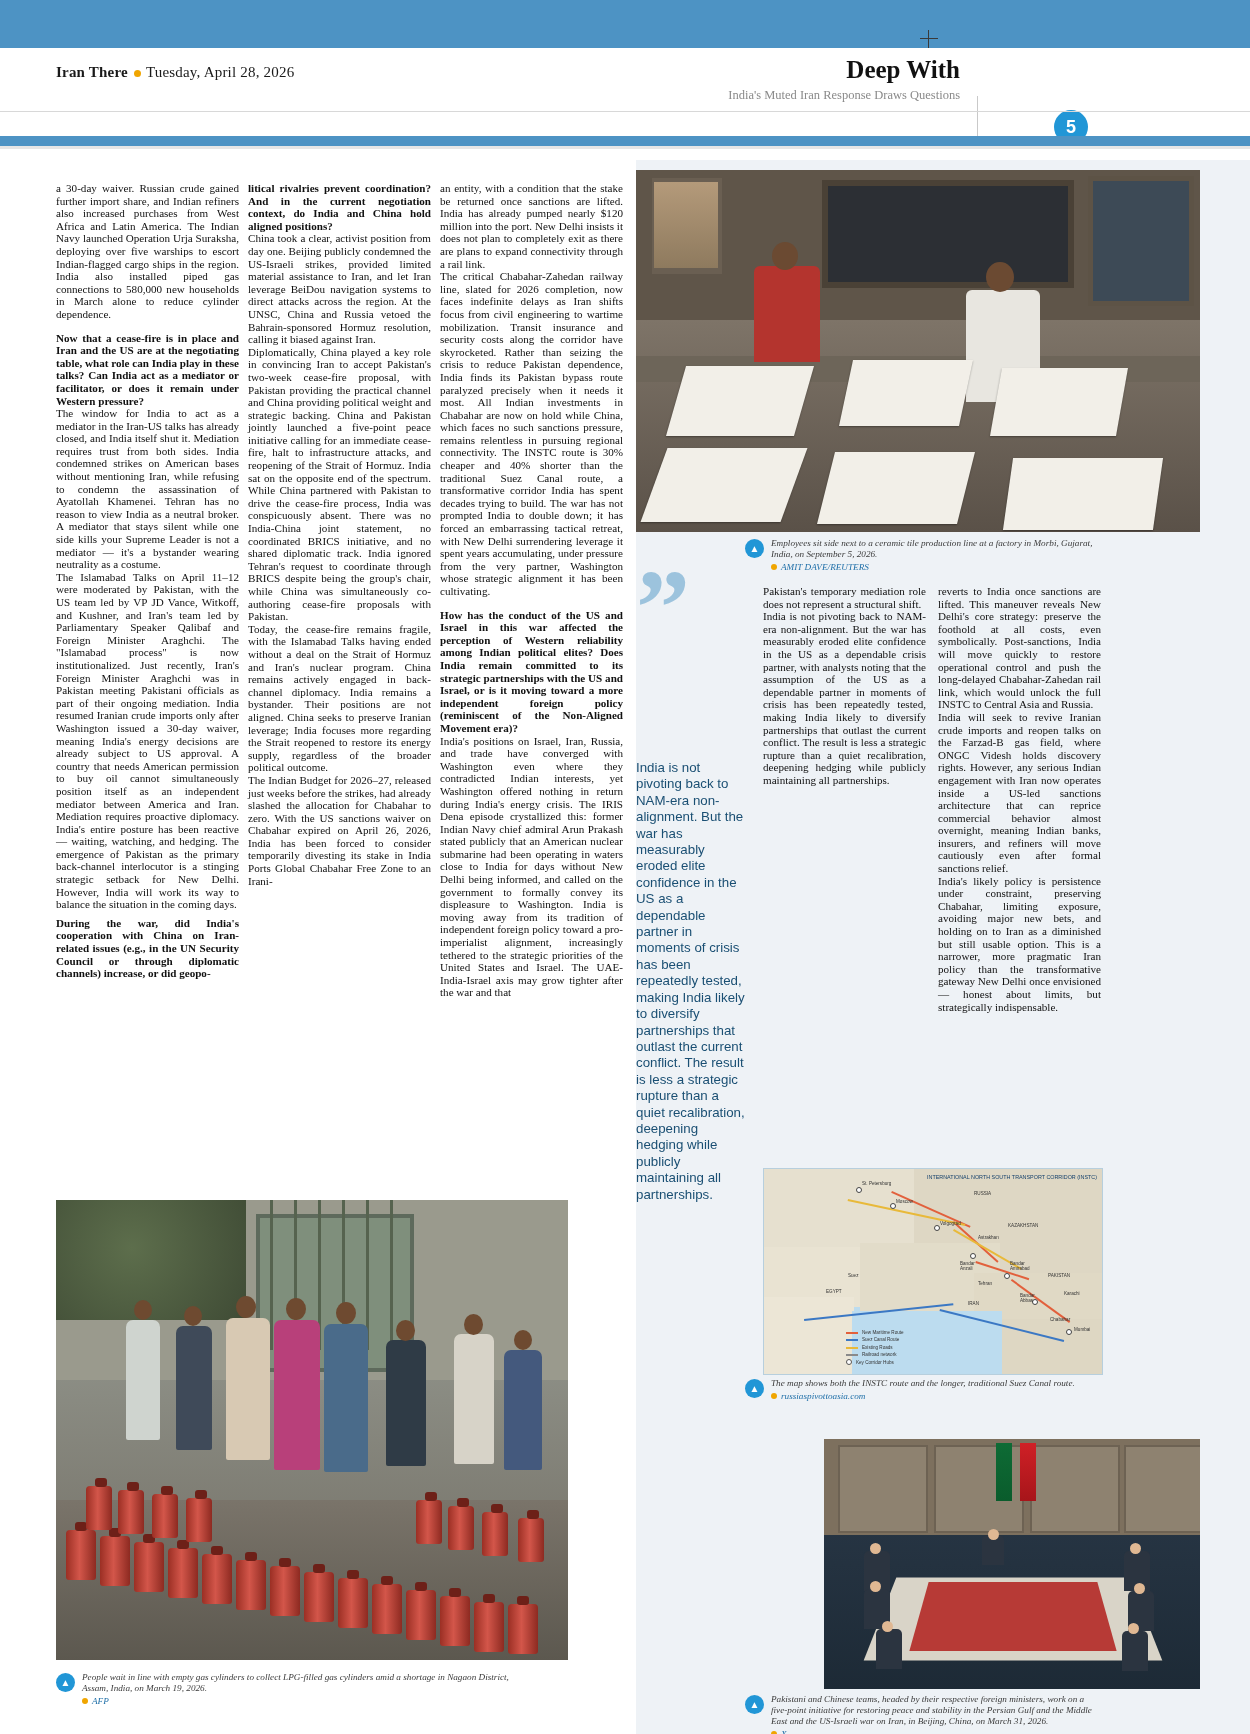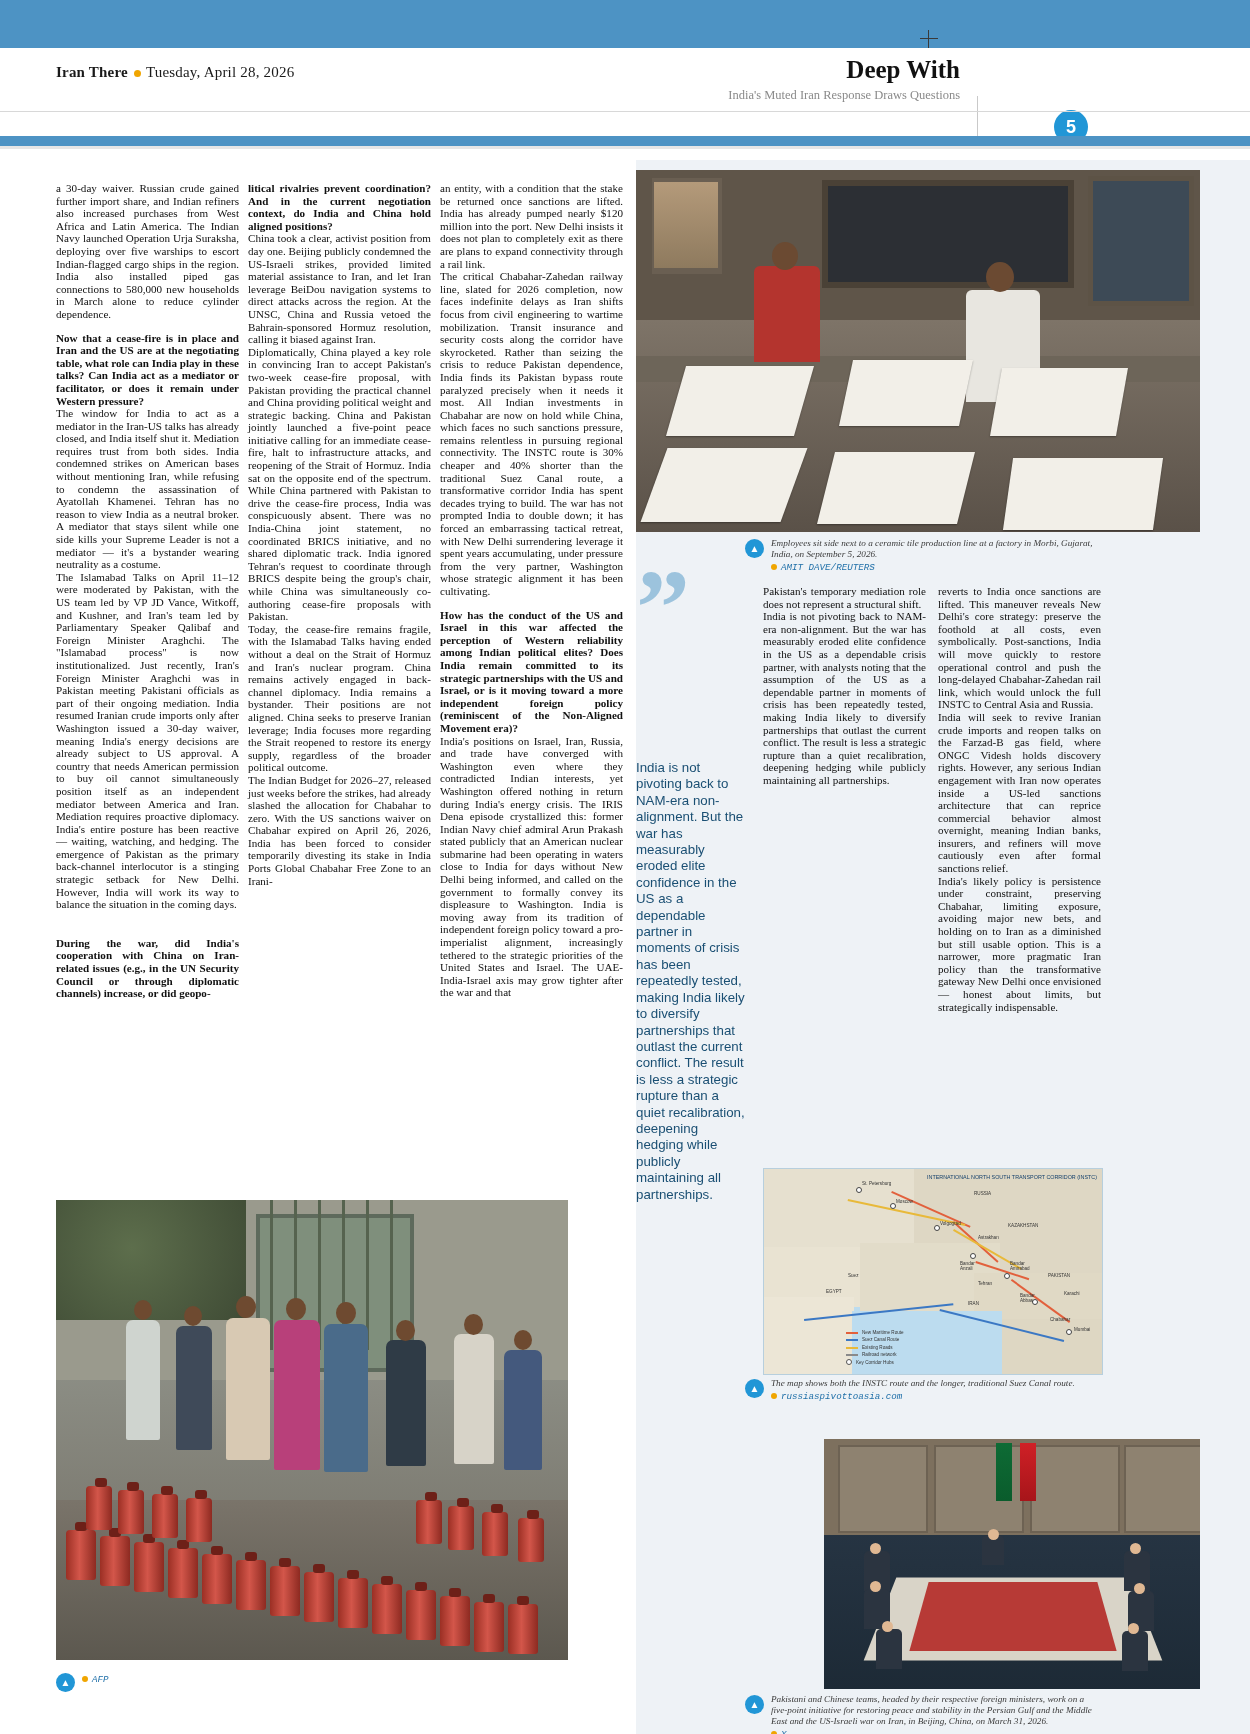--- a/index.html
+++ b/index.html
@@ -124,21 +124,21 @@
   .cap-row{position:absolute;display:flex;gap:7px;align-items:flex-start;}
   .cap-ico{
     width:19px;height:19px;border-radius:50%;background:#2196d6;color:#fff;
     font-size:10px;display:flex;align-items:center;justify-content:center;flex:none;
     font-family:"Liberation Sans",sans-serif;margin-top:1px;
   }
   .cap-txt{
     font-family:"Liberation Serif",serif;font-style:italic;font-size:9.2px;line-height:11px;color:#3b3b3b;
   }
   .cap-src{
-    font-family:Liberation Mono, monospace;font-style:italic;font-size:9.2px;color:#1f6fa8;margin-top:2px;
+    font-family:Liberation Serif, serif;font-style:italic;font-size:9.2px;color:#1f6fa8;margin-top:2px;
   }
   .cap-src .bullet{display:inline-block;width:6px;height:6px;border-radius:50%;background:#f0a500;margin-right:4px;}
 
   
   .pullwrap{
     position:absolute;left:636px;top:400px;width:117px;height:720px;
   }
   .quotemark{
     position:absolute;left:0;top:-6px;
     font-family:"Liberation Serif",serif;font-size:108px;line-height:108px;color:#9cc3dd;font-weight:bold;
@@ -217,21 +217,21 @@
 
   <div class="content">
 
     <div class="bgpanel"></div>
 
     <div class="col" id="c1">
       <p>a 30-day waiver. Russian crude gained further import share, and Indian refiners also increased purchases from West Africa and Latin America. The Indian Navy launched Operation Urja Suraksha, deploying over five warships to escort Indian-flagged cargo ships in the region. India also installed piped gas connections to 580,000 new households in March alone to reduce cylinder dependence.</p>
       <p class="q" style="margin-top:11px;">Now that a cease-fire is in place and Iran and the US are at the negotiating table, what role can India play in these talks? Can India act as a mediator or facilitator, or does it remain under Western pressure?</p>
       <p>The window for India to act as a mediator in the Iran-US talks has already closed, and India itself shut it. Mediation requires trust from both sides. India condemned strikes on American bases without mentioning Iran, while refusing to condemn the assassination of Ayatollah Khamenei. Tehran has no reason to view India as a neutral broker. A mediator that stays silent while one side kills your Supreme Leader is not a mediator — it's a bystander wearing neutrality as a costume.</p>
       <p>The Islamabad Talks on April 11–12 were moderated by Pakistan, with the US team led by VP JD Vance, Witkoff, and Kushner, and Iran's team led by Parliamentary Speaker Qalibaf and Foreign Minister Araghchi. The "Islamabad process" is now institutionalized. Just recently, Iran's Foreign Minister Araghchi was in Pakistan meeting Pakistani officials as part of their ongoing mediation. India resumed Iranian crude imports only after Washington issued a 30-day waiver, meaning India's energy decisions are already subject to US approval. A country that needs American permission to buy oil cannot simultaneously position itself as an independent mediator between America and Iran. Mediation requires proactive diplomacy. India's entire posture has been reactive — waiting, watching, and hedging. The emergence of Pakistan as the primary back-channel interlocutor is a stinging strategic setback for New Delhi. However, India will work its way to balance the situation in the coming days.</p>
-      <p class="q" style="margin-top:26px;">During the war, did India's cooperation with China on Iran-related issues (e.g., in the UN Security Council or through diplomatic channels) increase, or did geopo-</p>
+      <p class="q" style="margin-top:6px;">During the war, did India's cooperation with China on Iran-related issues (e.g., in the UN Security Council or through diplomatic channels) increase, or did geopo-</p>
     </div>
 
     <div class="col" id="c2">
       <p class="q">litical rivalries prevent coordination? And in the current negotiation context, do India and China hold aligned positions?</p>
       <p>China took a clear, activist position from day one. Beijing publicly condemned the US-Israeli strikes, provided limited material assistance to Iran, and let Iran leverage BeiDou navigation systems to direct attacks across the region. At the UNSC, China and Russia vetoed the Bahrain-sponsored Hormuz resolution, calling it biased against Iran.</p>
       <p>Diplomatically, China played a key role in convincing Iran to accept Pakistan's two-week cease-fire proposal, with Pakistan providing the practical channel and China providing political weight and strategic backing. China and Pakistan jointly launched a five-point peace initiative calling for an immediate cease-fire, halt to infrastructure attacks, and reopening of the Strait of Hormuz. India sat on the opposite end of the spectrum. While China partnered with Pakistan to drive the cease-fire process, India was conspicuously absent. There was no India-China joint statement, no coordinated BRICS initiative, and no shared diplomatic track. India ignored Tehran's request to coordinate through BRICS despite being the group's chair, while China was simultaneously co-authoring cease-fire proposals with Pakistan.</p>
       <p>Today, the cease-fire remains fragile, with the Islamabad Talks having ended without a deal on the Strait of Hormuz and Iran's nuclear program. China remains actively engaged in back-channel diplomacy. India remains a bystander. Their positions are not aligned. China seeks to preserve Iranian leverage; India focuses more regarding the Strait reopened to restore its energy supply, regardless of the broader political outcome.</p>
       <p>The Indian Budget for 2026–27, released just weeks before the strikes, had already slashed the allocation for Chabahar to zero. With the US sanctions waiver on Chabahar expired on April 26, 2026, India has been forced to consider temporarily divesting its stake in India Ports Global Chabahar Free Zone to an Irani-</p>
     </div>
 
@@ -430,18 +430,19 @@
       <div class="cyl" style="left:96px;top:294px;width:26px;height:44px;"></div>
       <div class="cyl" style="left:130px;top:298px;width:26px;height:44px;"></div>
       <div class="cyl" style="left:360px;top:300px;width:26px;height:44px;"></div>
       <div class="cyl" style="left:392px;top:306px;width:26px;height:44px;"></div>
       <div class="cyl" style="left:426px;top:312px;width:26px;height:44px;"></div>
       <div class="cyl" style="left:462px;top:318px;width:26px;height:44px;"></div>
     </div>
     <div class="cap-row" style="left:56px;top:1512px;width:470px;">
       <div class="cap-ico">▲</div>
       <div>
+        <div class="cap-txt">People wait in line with empty gas cylinders to collect LPG-filled gas cylinders amid a shortage in Nagaon District, Assam, India, on March 19, 2026.</div>
         <div class="cap-src"><span class="bullet"></span><span>AFP</span></div>
       </div>
     </div>
 
   </div>
 </div>
 
 </body></html>

